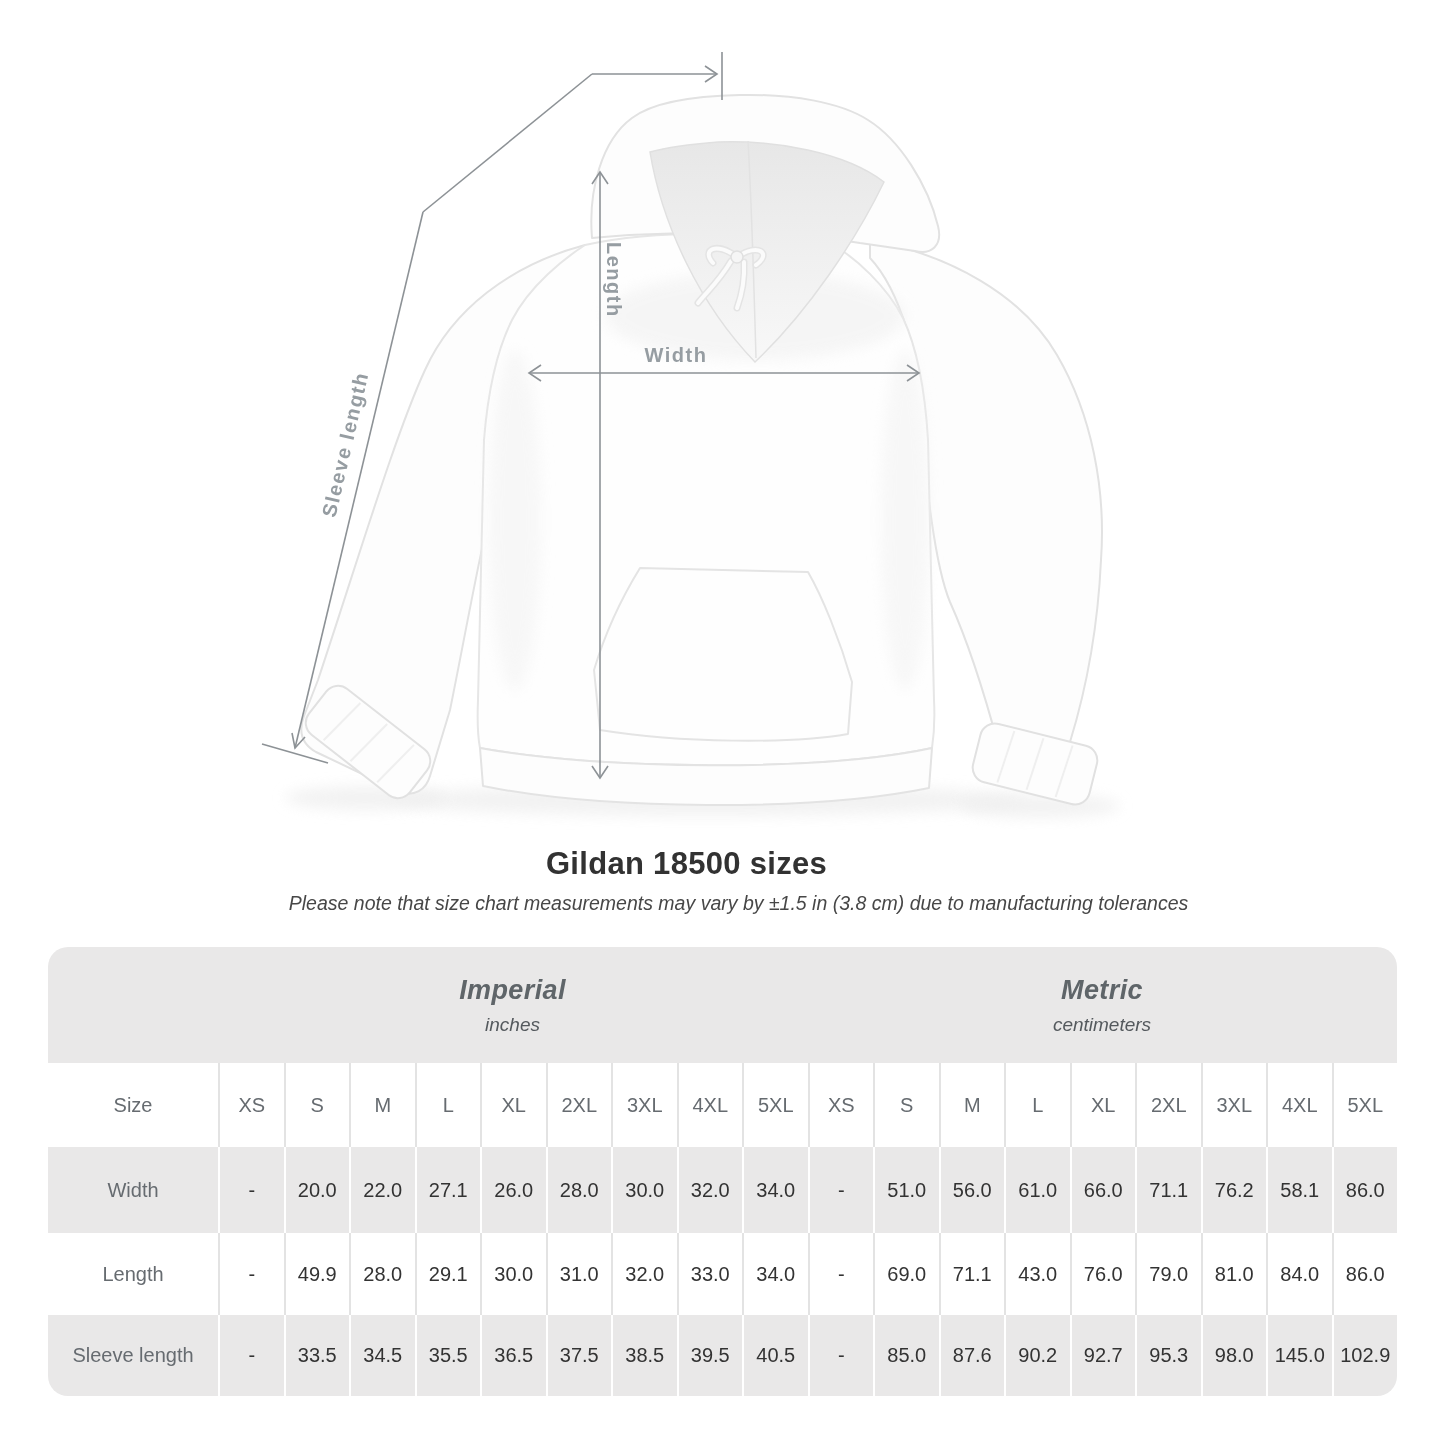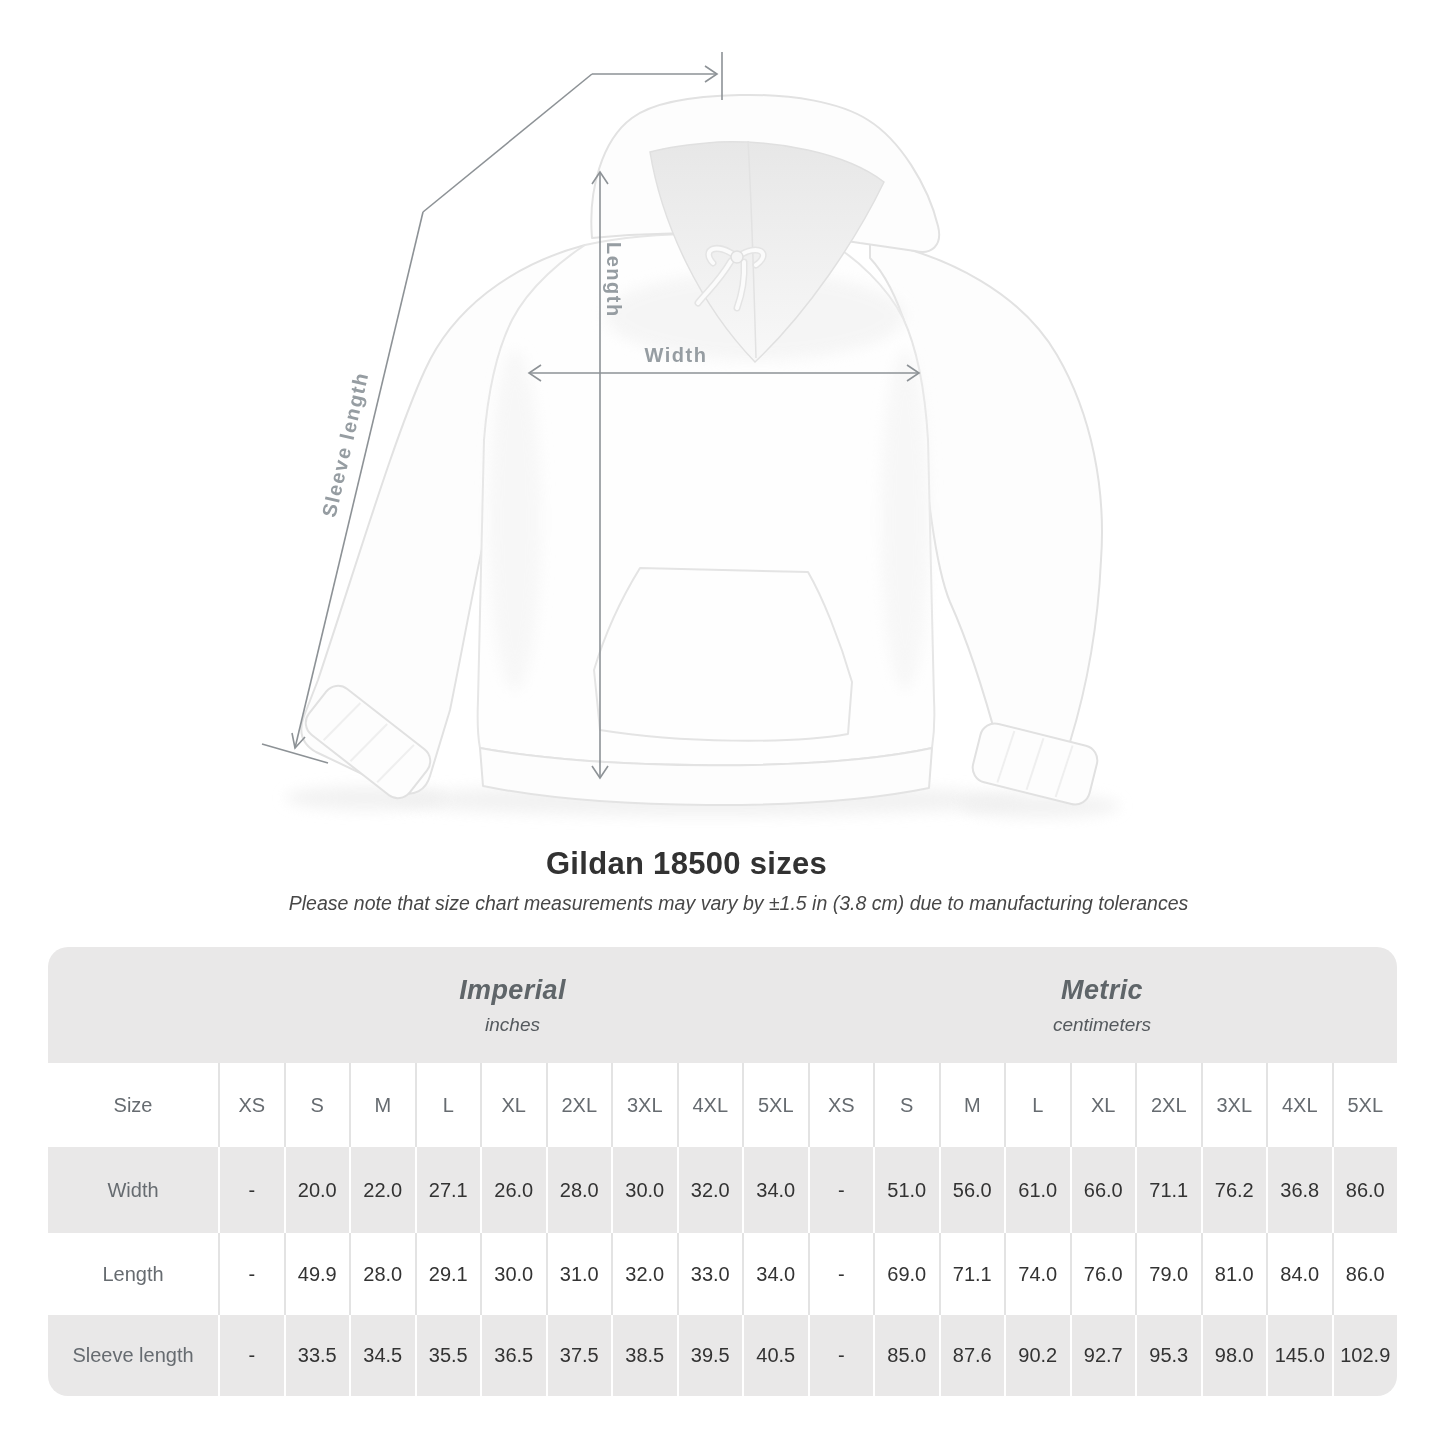--- a/index.html
+++ b/index.html
@@ -236,38 +236,38 @@
         <div class="cell value-cell sep">30.0</div>
         <div class="cell value-cell sep">32.0</div>
         <div class="cell value-cell sep">34.0</div>
         <div class="cell value-cell sep">-</div>
         <div class="cell value-cell sep">51.0</div>
         <div class="cell value-cell sep">56.0</div>
         <div class="cell value-cell sep">61.0</div>
         <div class="cell value-cell sep">66.0</div>
         <div class="cell value-cell sep">71.1</div>
         <div class="cell value-cell sep">76.2</div>
-        <div class="cell value-cell sep">36.8</div>
+        <div class="cell value-cell sep">58.1</div>
         <div class="cell value-cell sep">86.0</div>
       </div>
     <div class="trow row-1 row-white">
         <div class="cell label-cell">Length</div>
         <div class="cell value-cell sep">-</div>
         <div class="cell value-cell sep">49.9</div>
         <div class="cell value-cell sep">28.0</div>
         <div class="cell value-cell sep">29.1</div>
         <div class="cell value-cell sep">30.0</div>
         <div class="cell value-cell sep">31.0</div>
         <div class="cell value-cell sep">32.0</div>
         <div class="cell value-cell sep">33.0</div>
         <div class="cell value-cell sep">34.0</div>
         <div class="cell value-cell sep">-</div>
         <div class="cell value-cell sep">69.0</div>
         <div class="cell value-cell sep">71.1</div>
-        <div class="cell value-cell sep">74.0</div>
+        <div class="cell value-cell sep">43.0</div>
         <div class="cell value-cell sep">76.0</div>
         <div class="cell value-cell sep">79.0</div>
         <div class="cell value-cell sep">81.0</div>
         <div class="cell value-cell sep">84.0</div>
         <div class="cell value-cell sep">86.0</div>
       </div>
     <div class="trow row-2 row-gray">
         <div class="cell label-cell">Sleeve length</div>
         <div class="cell value-cell sep">-</div>
         <div class="cell value-cell sep">33.5</div>

